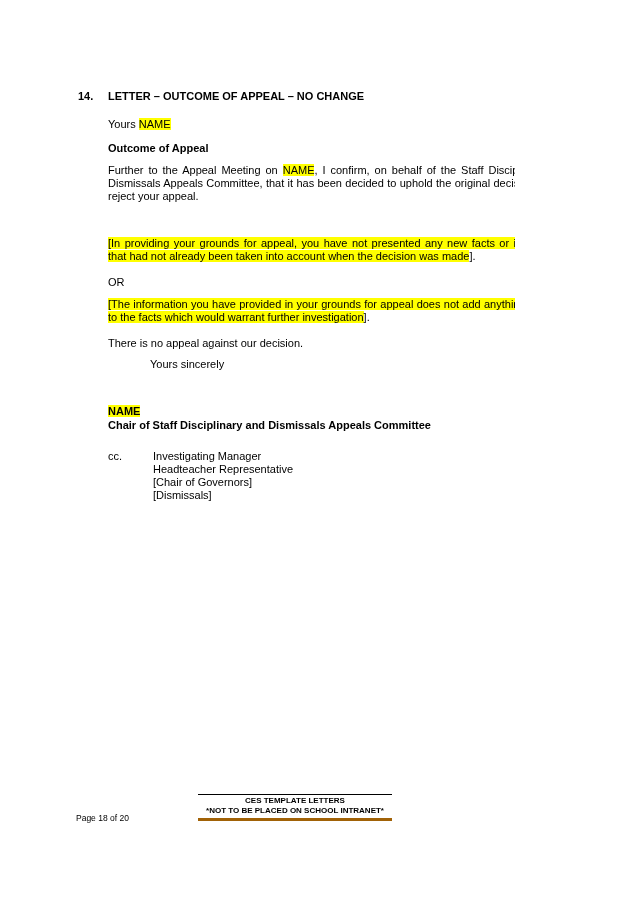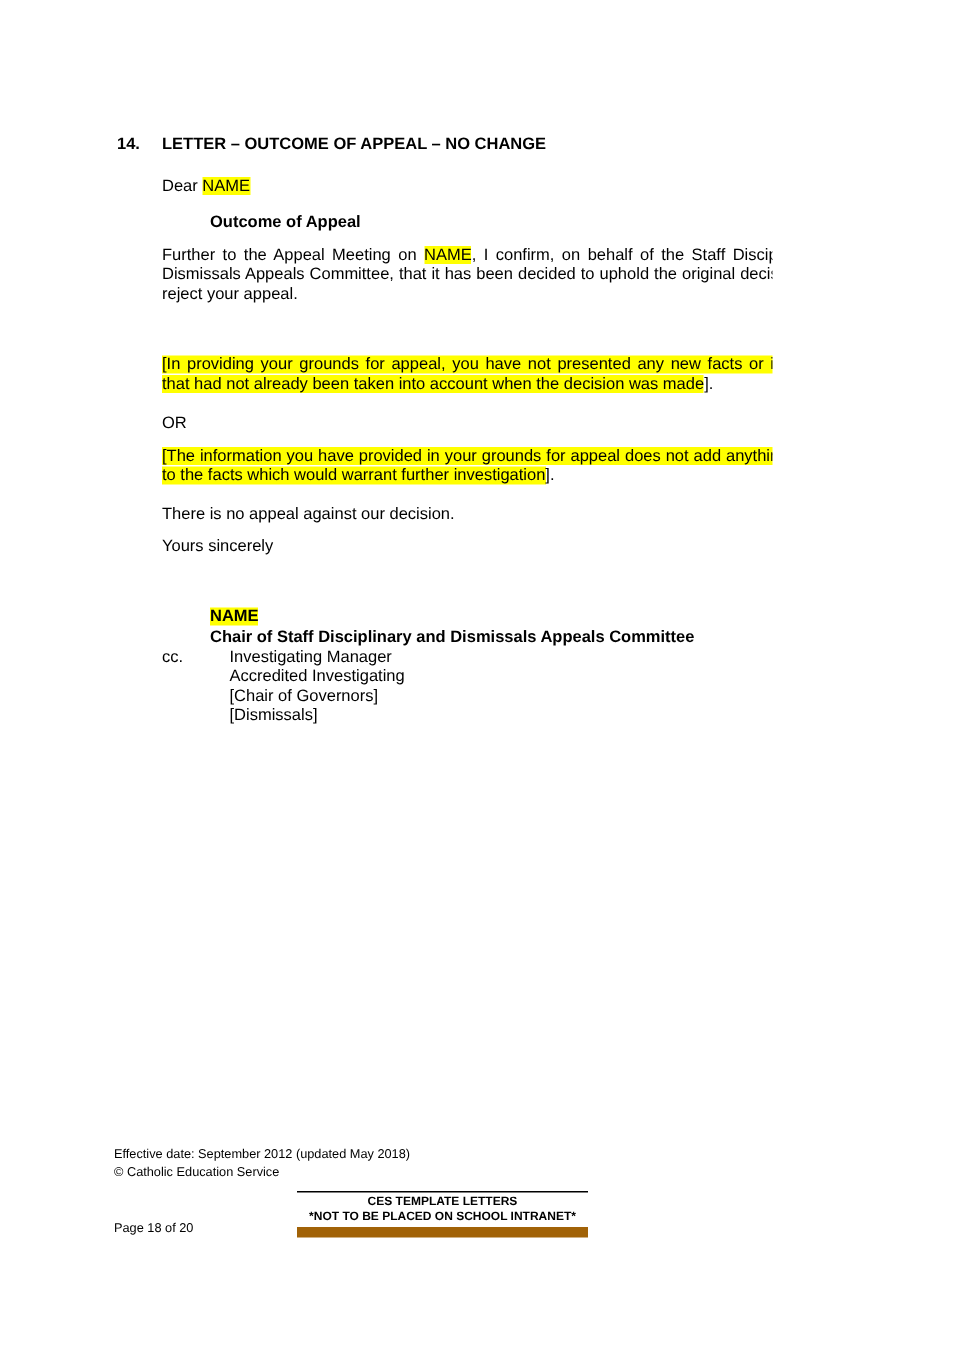--- a/index.html
+++ b/index.html
@@ -15,61 +15,61 @@
   }
   .content {
     position: absolute;
     left: 78px;
     top: 90px;
     width: 492px;
     font-size: 11px;
     line-height: 13px;
   }
   p { margin: 0; }
-  .bold { font-weight: bold; margin-left: 32px; }
+  .bold { font-weight: bold; }
   .heading { display: flex; font-weight: bold; }
   .sec-num { width: 30px; flex: 0 0 30px; }
   .body-text { margin-left: 30px; width: 460px; }
   .justify { text-align: justify; }
   mark {
     background: var(--highlight, #ffff00);
     color: #000000;
     padding: 0;
   }
   .dear     { margin-top: 15px; }
   .subject  { margin-top: 11px; }
   .para1    { margin-top: 9px; }
   .opt1     { margin-top: 34px; }
   .or-line  { margin-top: 13px; }
   .opt2     { margin-top: 9px; }
   .there    { margin-top: 13px; }
-  .yours    { margin-top: 8px; }
+  .yours    { margin-top: 8px; margin-left: 42px; }
   .sig-name { margin-top: 34px; }
   .sig-title{ margin-top: 1px; }
-  .cc-row   { display: flex; }
+  .cc-row   { margin-top: 18px; display: flex; }
   .cc-label { width: 45px; flex: 0 0 45px; }
   .cc-items div { line-height: 13px; }
   .footer-left {
     position: absolute;
     left: 76px;
     top: 764px;
     font-size: 8.5px;
     line-height: 11.5px;
   }
   .footer-box {
     position: absolute;
     left: 198px;
     top: 794px;
     width: 194px;
     text-align: center;
     font-size: 8px;
     line-height: 10px;
     font-weight: bold;
     border-top: 1px solid #000;
-    border-bottom: 7px solid #a16207;
+    border-bottom: 3px solid #a16207;
     padding: 1px 0 2px 0;
   }
   .page-num {
     position: absolute;
     left: 76px;
     top: 813px;
     font-size: 8.5px;
   }
 </style>
 </head>
@@ -78,21 +78,21 @@
 <div class="page">
   <div class="content">
 
     <div class="heading">
       <span class="sec-num">14.</span>
       <span class="sec-title">LETTER – OUTCOME OF APPEAL – NO CHANGE</span>
     </div>
 
     <div class="body-text">
 
-      <p class="dear"><span>Dear </span><mark>NAME</mark></p>
+      <p class="dear"><span>Yours </span><mark>NAME</mark></p>
 
       <p class="subject bold">Outcome of Appeal</p>
 
       <p class="para1 justify"><span>Further to the Appeal Meeting on </span><mark>NAME</mark><span>, I confirm, on behalf of the Staff Disciplinary and Dismissals Appeals Committee, that it has been decided to uphold the original decision and to reject your appeal.</span></p>
 
       <p class="opt1 justify"><mark>[In providing your grounds for appeal, you have not presented any new facts or information that had not already been taken into account when the decision was made</mark><span>].</span></p>
 
       <p class="or-line">OR</p>
 
       <p class="opt2 justify"><mark>[The information you have provided in your grounds for appeal does not add anything material to the facts which would warrant further investigation</mark><span>].</span></p>
@@ -102,33 +102,29 @@
       <p class="yours">Yours sincerely</p>
 
       <p class="sig-name bold"><mark>NAME</mark></p>
 
       <p class="sig-title bold">Chair of Staff Disciplinary and Dismissals Appeals Committee</p>
 
       <div class="cc-row">
         <span class="cc-label">cc.</span>
         <div class="cc-items">
           <div>Investigating Manager</div>
-          <div>Accredited Investigating</div>
+          <div>Headteacher Representative</div>
           <div>[Chair of Governors]</div>
           <div>[Dismissals]</div>
         </div>
       </div>
 
     </div>
   </div>
 
-  <div class="footer-left">
-    <div>Effective date: September 2012 (updated May 2018)</div>
-    <div>© Catholic Education Service</div>
-  </div>
 
   <div class="footer-box">
     <div>CES TEMPLATE LETTERS</div>
     <div>*NOT TO BE PLACED ON SCHOOL INTRANET*</div>
   </div>
 
   <div class="page-num">Page 18 of 20</div>
 </div>
 
 </body></html>

